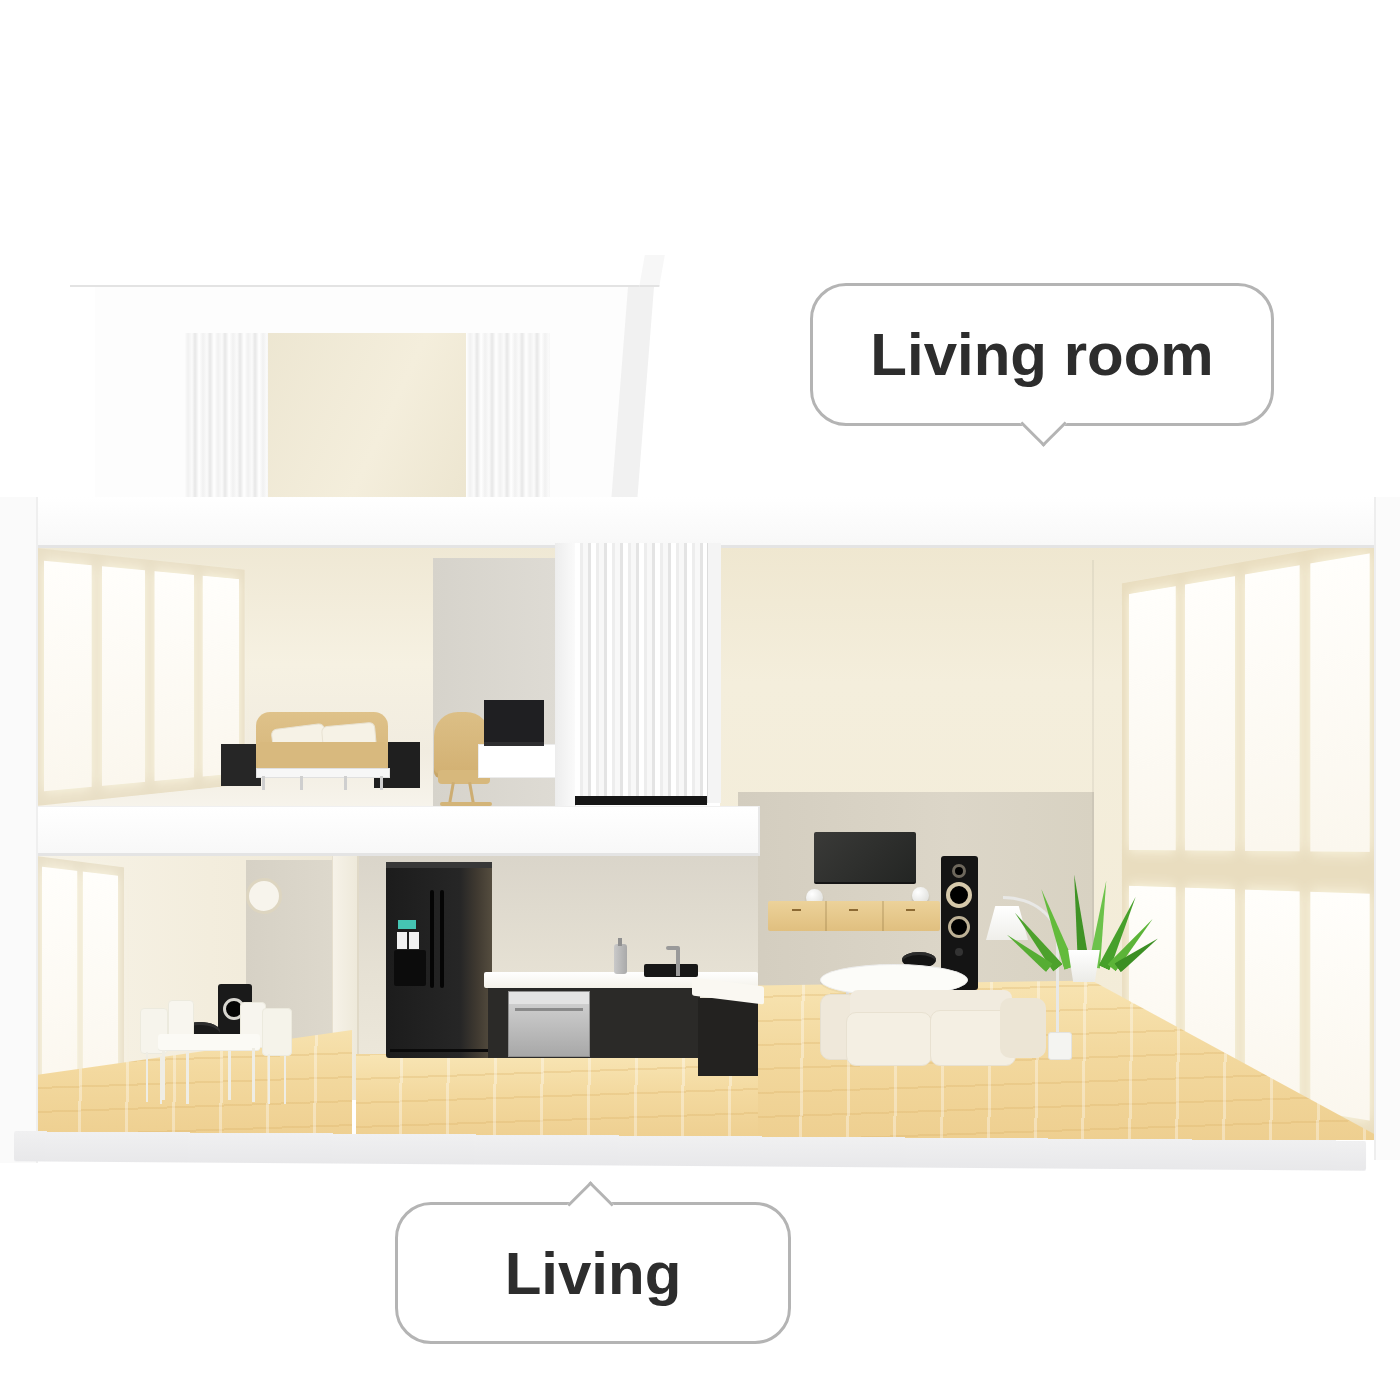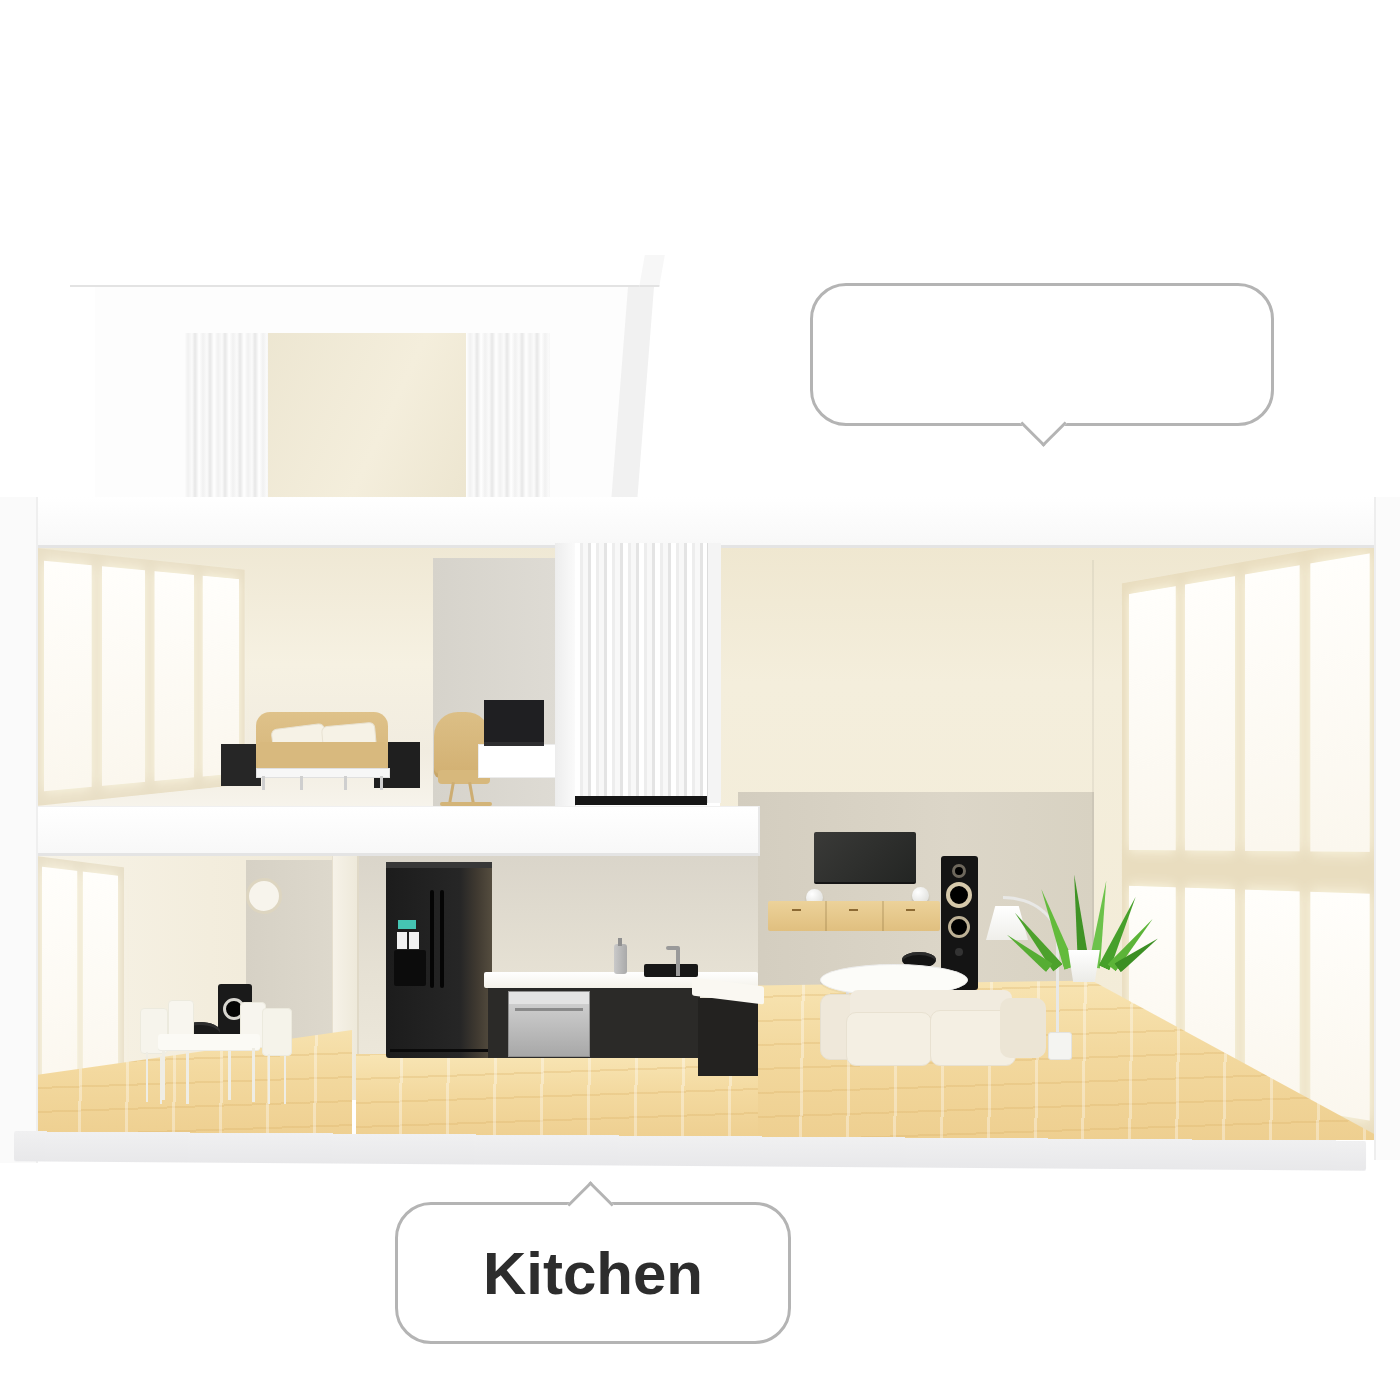--- a/index.html
+++ b/index.html
@@ -186,20 +186,21 @@
   <div class="abs" style="left:555px;top:543px;width:20px;height:263px;background:linear-gradient(90deg,#ededed,#fafafa);border-right:1px solid #ddd;"></div>
   <div class="abs curtain" style="left:575px;top:543px;width:132px;height:255px;background:repeating-linear-gradient(90deg,#ffffff 0 5px,#ededed 5px 8px,#f8f8f8 8px 13px,#e4e4e4 13px 16px);"></div>
   <div class="abs" style="left:575px;top:796px;width:132px;height:9px;background:#161616;"></div>
   <div class="abs" style="left:707px;top:543px;width:13px;height:260px;background:#f4f4f4;border-left:1px solid #dcdcdc;"></div>
 
   <div class="abs" style="left:0;top:497px;width:36px;height:666px;background:#fafafa;border-right:2px solid #efefef;"></div>
   <div class="abs" style="left:1374px;top:497px;width:26px;height:663px;background:#fbfbfb;border-left:2px solid #eeeeee;"></div>
   <div class="abs" style="left:14px;top:1136px;width:1352px;height:30px;background:linear-gradient(180deg,#f0f0f1,#e8e8ea);border-radius:2px;transform:skewY(0.4deg);"></div>
 
   <div class="callout" style="left:810px;top:283px;width:458px;height:137px;">
+    <span>Living room</span>
     <div class="tail tail-down" style="left:214px;"></div>
   </div>
   <div class="callout" style="left:395px;top:1202px;width:390px;height:136px;">
-    <span>Kitchen</span>
+    <span>Living</span>
     <div class="tail tail-up" style="left:176px;"></div>
   </div>
 
 </div>
 
 </body></html>

